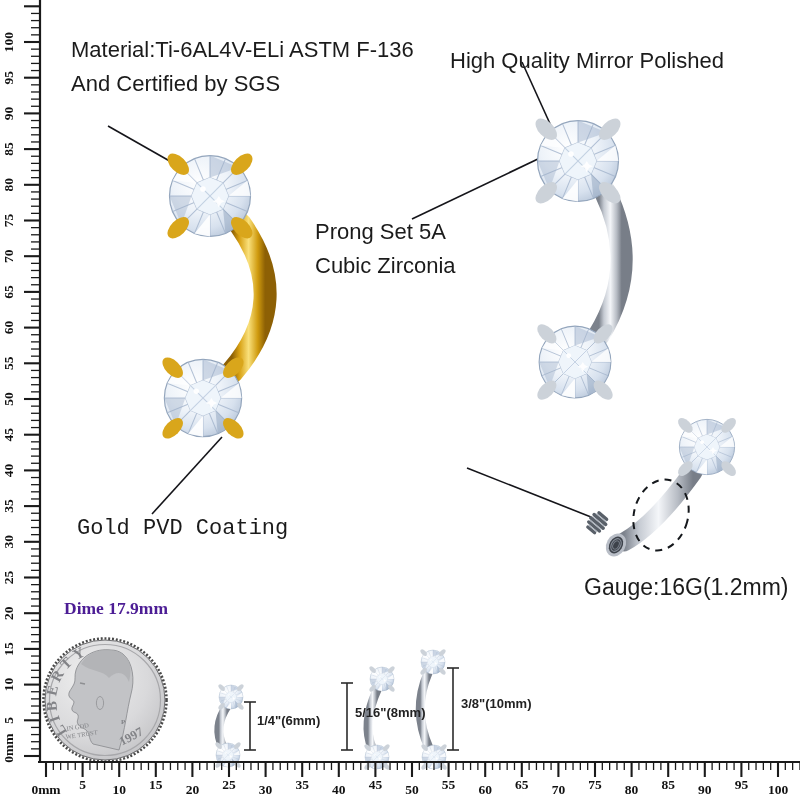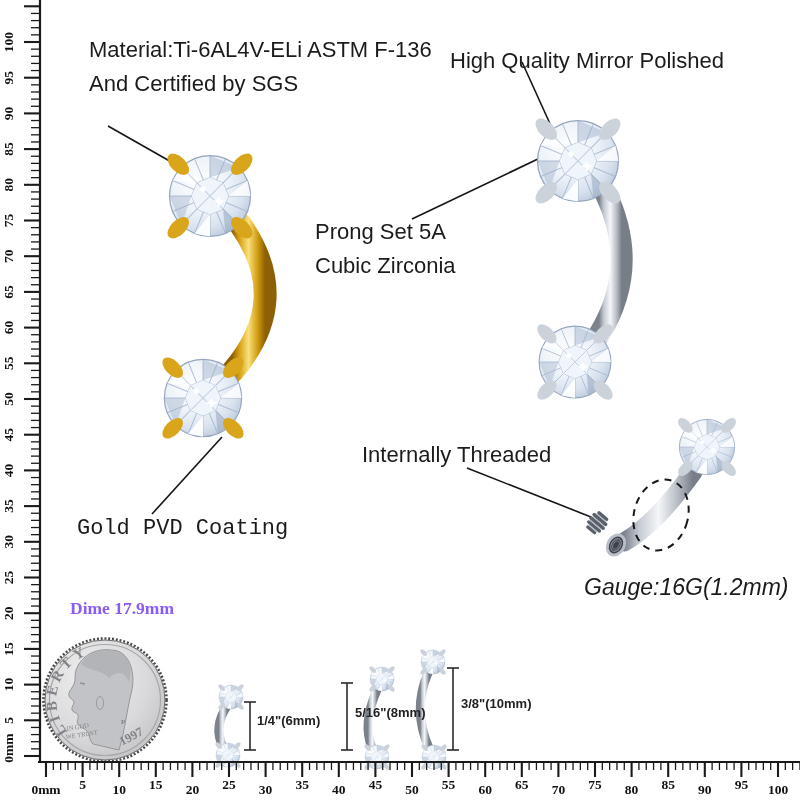--- a/index.html
+++ b/index.html
@@ -1,21 +1,21 @@
 <!DOCTYPE html>
 <html><head>
 <meta charset="utf-8">
 <style>
   html,body{margin:0;padding:0;background:#fff;}
   .canvas{position:relative;width:800px;height:800px;background:#ffffff;overflow:hidden;
           font-family:"Liberation Sans",sans-serif;color:#1b1b1b;}
   .canvas svg{position:absolute;left:0;top:0;}
   .note{position:absolute;font-size:22px;line-height:33.5px;color:#1b1b1b;white-space:nowrap;}
   .size-label{position:absolute;font-size:13px;font-weight:700;color:#222;white-space:nowrap;}
-  .dime-label{position:absolute;font-family:"Liberation Serif",serif;font-weight:700;font-size:17.5px;color:#8b5cf6;margin-left:6px;}
+  .dime-label{position:absolute;font-family:"Liberation Serif",serif;font-weight:700;font-size:17.5px;color:#4c1d95;}
   .gauge{font-size:23px;}
   .ruler-num{font:700 13.5px "Liberation Serif",serif;fill:#121212;}
   .coin-inscr{font-family:"Liberation Serif",serif;fill:#828387;}
 </style>
 </head>
 <body>
 
 <div class="canvas">
 
 <svg width="800" height="800" viewBox="0 0 800 800">
@@ -454,30 +454,29 @@
         <line x1="763.36" y1="762" x2="763.36" y2="770" stroke="#1a1a1a" stroke-width="1.3"></line>
         <line x1="770.6800000000001" y1="762" x2="770.6800000000001" y2="770" stroke="#1a1a1a" stroke-width="1.3"></line>
         <line x1="778" y1="762" x2="778" y2="777" stroke="#1a1a1a" stroke-width="2.1"></line>
         <text class="ruler-num" text-anchor="middle" x="778" y="794">100</text>
         <line x1="785.32" y1="762" x2="785.32" y2="770" stroke="#1a1a1a" stroke-width="1.3"></line>
         <line x1="792.64" y1="762" x2="792.64" y2="770" stroke="#1a1a1a" stroke-width="1.3"></line>
         <line x1="799.96" y1="762" x2="799.96" y2="770" stroke="#1a1a1a" stroke-width="1.3"></line>
       </g>
 </svg>
 
-<div class="note" style="left:89px;top:33px;">
+<div class="note" style="left:71px;top:33px;">
   <div>Material:Ti-6AL4V-ELi ASTM F-136</div>
   <div>And Certified by SGS</div>
 </div>
 <div class="note" style="left:450px;top:36px;margin-top:8px;">High Quality Mirror Polished</div>
 <div class="note" style="left:315px;top:215px;">
   <div>Prong Set 5A</div>
   <div>Cubic Zirconia</div>
 </div>
 <div class="note" style="left:77px;top:512px;font-family:Liberation Mono, monospace;">Gold PVD Coating</div>
-<div class="note" style="left:362px;top:438px;">Internally Threaded</div>
-<div class="note gauge" style="left:584px;top:571px;font-style:italic;">Gauge:16G(1.2mm)</div>
+<div class="note gauge" style="left:584px;top:571px;">Gauge:16G(1.2mm)</div>
 <div class="dime-label" style="left:64px;top:598px;">Dime 17.9mm</div>
 <div class="size-label" style="left:257px;top:713px;">1/4"(6mm)</div>
 <div class="size-label" style="left:355px;top:705px;">5/16"(8mm)</div>
 <div class="size-label" style="left:461px;top:696px;">3/8"(10mm)</div>
 
 </div>
 
 </body></html>

